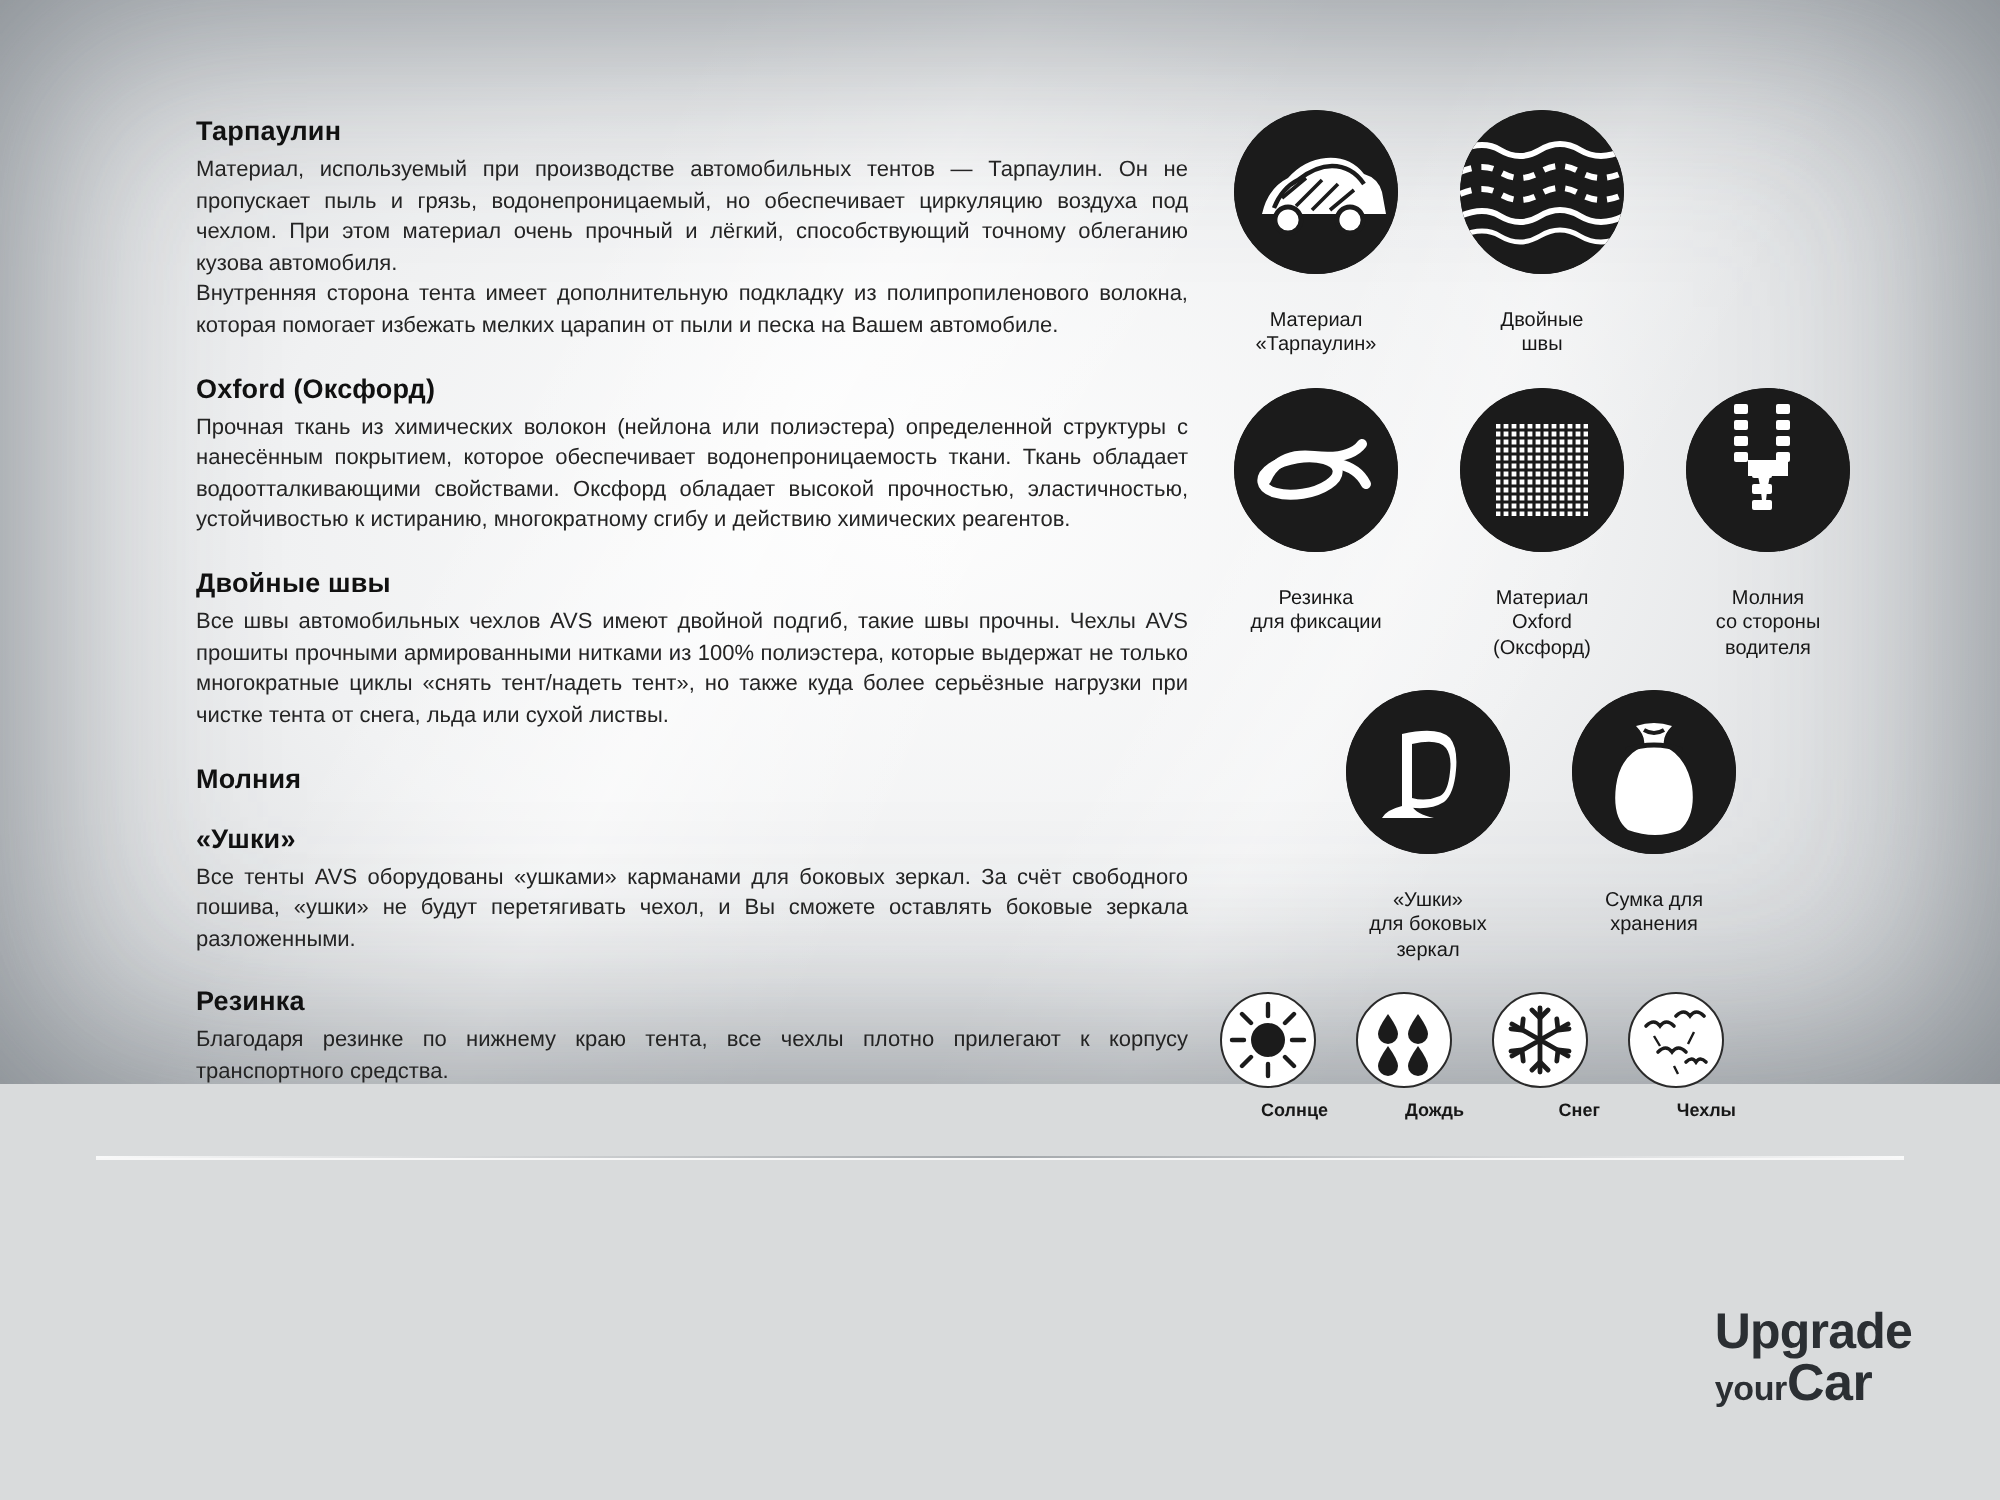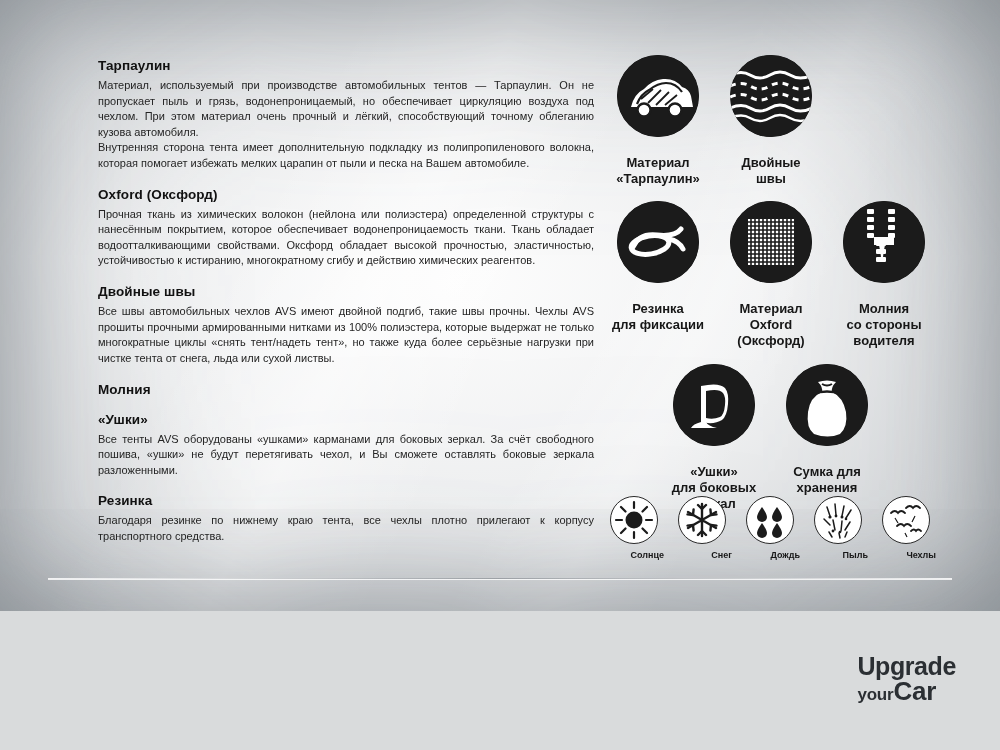--- a/index.html
+++ b/index.html
@@ -3,21 +3,21 @@
 <meta charset="utf-8">
 <style>
   html,body{margin:0;padding:0;}
   body{
     width:1000px;height:750px;
     font-family:"Liberation Sans", sans-serif;
     background:#d9dbdc;
     overflow:hidden;
   }
   .page{
-    position:relative;width:1000px;height:611px;
+    position:relative;width:1000px;height:542px;
     background:
       radial-gradient(ellipse 900px 620px at 46% 46%, #fdfdfd 0%, #f0f1f2 36%, #dcdee0 62%, #c8cbcd 82%, #b9bdc0 100%);
   }
   
   .sheen{
     position:absolute;inset:0;
     background:linear-gradient(118deg, rgba(255,255,255,0) 28%, rgba(255,255,255,0.55) 40%, rgba(255,255,255,0.0) 52%),
                linear-gradient(118deg, rgba(255,255,255,0) 58%, rgba(255,255,255,0.35) 66%, rgba(255,255,255,0) 74%);
     pointer-events:none;
   }
@@ -48,21 +48,21 @@
   .icell{width:100px;margin-right:13px;text-align:center;}
   .icell:last-child{margin-right:0;}
   .circ{
     width:82px;height:82px;border-radius:50%;
     background:#1b1b1b;margin:0 auto 7px auto;
     position:relative;overflow:hidden;
     display:flex;align-items:center;justify-content:center;
   }
   .circ svg{display:block;}
   .icap{
-    font-size:13px;font-weight:bold;line-height:1.24;color:#171717;margin-top:18px;
+    font-size:10px;font-weight:normal;line-height:1.24;color:#171717;margin-top:18px;
   }
   .row2{margin-top:14px;}
   .row3{margin-top:14px;padding-left:56px;}
 
   
   .wrow{position:absolute;left:604px;top:496px;display:flex;}
   .wcell{width:60px;margin-right:8px;text-align:right;}
   .wcell:last-child{margin-right:0;}
   .wcirc{
     width:46px;height:46px;border-radius:50%;
@@ -257,65 +257,45 @@
               <path d="M21 3 v6 M21 33 v6 M3 21 h6 M33 21 h6 M8 8 l4.5 4.5 M29.5 29.5 L34 34 M34 8 l-4.5 4.5 M12.5 29.5 L8 34"></path>
             </g>
           </svg>
         </div>
         <div class="wcap">Солнце</div>
       </div>
 
       <div class="wcell">
         <div class="wcirc">
           <svg width="42" height="42" viewBox="0 0 42 42">
+            <g fill="#1b1b1b">
+              <path d="M13 8 q5 7 5 10 a5 5 0 0 1-10 0 q0-3 5-10z"></path>
+              <path d="M28 8 q5 7 5 10 a5 5 0 0 1-10 0 q0-3 5-10z"></path>
+              <path d="M13 24 q5 7 5 10 a5 5 0 0 1-10 0 q0-3 5-10z"></path>
+              <path d="M28 24 q5 7 5 10 a5 5 0 0 1-10 0 q0-3 5-10z"></path>
+            </g>
+          </svg>
+        </div>
+        <div class="wcap">Дождь</div>
+      </div>
+
+      <div class="wcell">
+        <div class="wcirc">
+          <svg width="42" height="42" viewBox="0 0 42 42">
             <g stroke="#1b1b1b" stroke-width="2.4" stroke-linecap="round">
               <path d="M21 5 v32 M7 13 l28 16 M35 13 L7 29"></path>
               <path d="M21 10 l-4-4 M21 10 l4-4 M21 32 l-4 4 M21 32 l4 4"></path>
               <path d="M12 16 l-5.5-.6 M12 16 l.6-5.5 M30 26 l5.5 .6 M30 26 l-.6 5.5"></path>
               <path d="M30 16 l5.5-.6 M30 16 l-.6-5.5 M12 26 l-5.5 .6 M12 26 l.6 5.5"></path>
             </g>
           </svg>
         </div>
         <div class="wcap">Снег</div>
       </div>
 
-      <div class="wcell">
-        <div class="wcirc">
-          <svg width="42" height="42" viewBox="0 0 42 42">
-            <g fill="#1b1b1b">
-              <path d="M13 8 q5 7 5 10 a5 5 0 0 1-10 0 q0-3 5-10z"></path>
-              <path d="M28 8 q5 7 5 10 a5 5 0 0 1-10 0 q0-3 5-10z"></path>
-              <path d="M13 24 q5 7 5 10 a5 5 0 0 1-10 0 q0-3 5-10z"></path>
-              <path d="M28 24 q5 7 5 10 a5 5 0 0 1-10 0 q0-3 5-10z"></path>
-            </g>
-          </svg>
-        </div>
-        <div class="wcap">Дождь</div>
-      </div>
-
-      <div class="wcell">
-        <div class="wcirc">
-          <svg width="42" height="42" viewBox="0 0 42 42">
-            <g stroke="#1b1b1b" stroke-width="1.5" stroke-linecap="round">
-              <path d="M10 8 l3 9 M18 5 l1 11 M27 7 l-2 10 M34 11 l-5 8"></path>
-              <path d="M7 20 l6 6 M16 21 l2 10 M25 22 l-1 10 M33 23 l-5 8"></path>
-              <path d="M12 33 l3 5 M22 34 l1 5 M30 33 l-2 5"></path>
-            </g>
-            <g fill="#1b1b1b">
-              <circle cx="13" cy="18" r="1.6"></circle>
-                <circle cx="19" cy="17" r="1.4"></circle>
-              <circle cx="25" cy="18" r="1.5"></circle>
-                <circle cx="29" cy="20" r="1.3"></circle>
-              <circle cx="16" cy="32" r="1.4"></circle>
-                <circle cx="23" cy="33" r="1.3"></circle>
-            </g>
-          </svg>
-        </div>
-        <div class="wcap">Пыль</div>
-      </div>
 
       <div class="wcell">
         <div class="wcirc">
           <svg width="42" height="42" viewBox="0 0 42 42">
             <g stroke="#1b1b1b" stroke-width="1.8" fill="none" stroke-linecap="round">
               <path d="M6 14 q4-4 7 0 q3-4 7 0"></path>
               <path d="M21 9 q4-4 7 0 q3-4 7 0"></path>
               <path d="M12 27 q4-4 7 0 q3-4 7 0"></path>
               <path d="M26 32 q3-3 5 0 q2-3 5 0"></path>
             </g>

